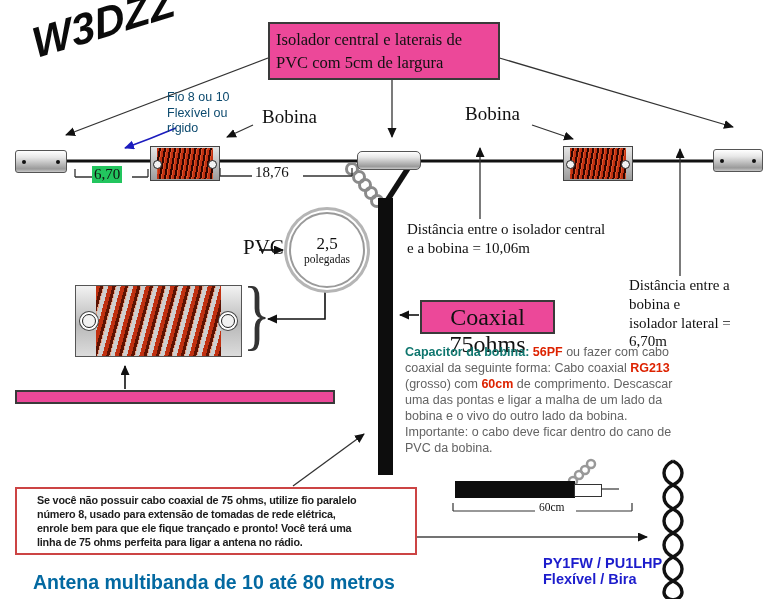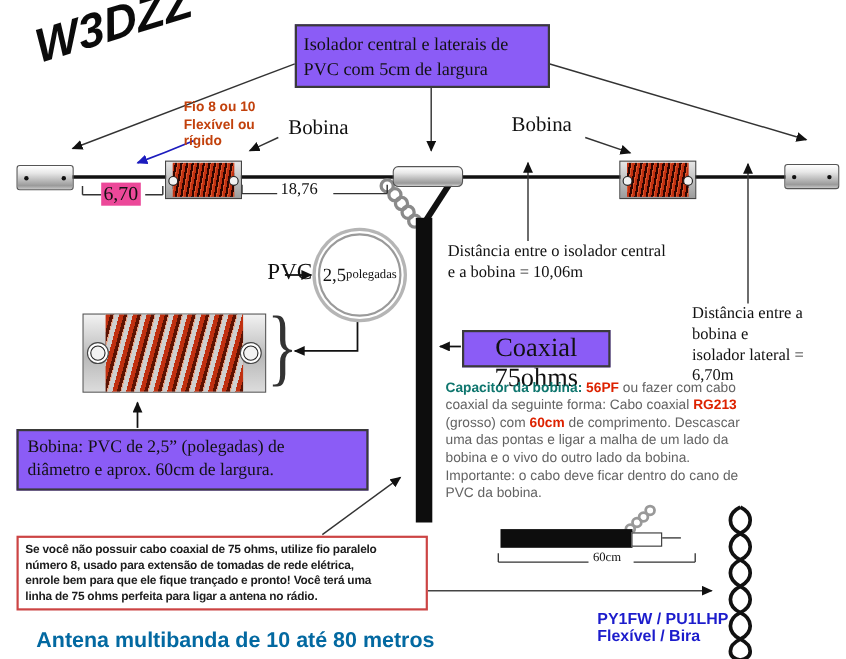--- a/index.html
+++ b/index.html
@@ -10,26 +10,26 @@
   .serif{font-family:"Liberation Serif",serif;}
 
   
   #lines{position:absolute;left:0;top:0;width:769px;height:599px;z-index:1;}
 
   
   #logo{left:28px;top:20px;font-family:"Liberation Sans",sans-serif;font-weight:bold;font-style:italic;
         font-size:43px;color:#0b0b0b;transform:rotate(-17deg) skewX(-6deg);transform-origin:left top;z-index:2;}
 
   
-  .box{border:2px solid #3a3a3a;background:#8b5cf6;z-index:3;}
+  .box{border:2px solid #3a3a3a;background:#ec4899;z-index:3;}
   #top-box{left:268px;top:22px;width:216px;padding:4px 6px;font-size:16.5px;line-height:1.4;text-align:left;}
   #coax-box{left:420px;top:300px;width:123px;height:26px;padding:2px 4px;font-size:24px;text-align:center;}
   #bobina-box{left:15px;top:390px;width:300px;padding:5px 8px;font-size:16px;line-height:1.3;}
   #bobina-box .p2{margin-top:10px;}
-  #warn-box{left:15px;top:487px;width:358px;padding:4px 6px;border:2px solid #cc4444;background:#fff;
+  #warn-box{left:15px;top:487px;width:358px;padding:4px 20px;border:2px solid #cc4444;background:#fff;
             font-family:"Liberation Sans",sans-serif;font-weight:bold;font-size:10.8px;letter-spacing:-0.2px;
             line-height:1.3;color:#1c1c1c;z-index:3;}
 
   
   .insulator{background:linear-gradient(180deg,#ffffff 0%,#e8e8e8 30%,#9a9a9a 85%,#c8c8c8 100%);
              border:1px solid #555;border-radius:3px;z-index:2;}
   .dot{position:absolute;width:4px;height:4px;border-radius:50%;background:#111;top:50%;margin-top:-2px;}
   #ins-left{left:15px;top:150px;width:50px;height:21px;}
   #ins-right{left:713px;top:149px;width:48px;height:21px;}
   #ins-center{left:357px;top:151px;width:62px;height:17px;border-radius:5px;z-index:2;}
@@ -45,34 +45,34 @@
             background:linear-gradient(180deg,#f2f2f2,#b9b9b9 55%,#dcdcdc);z-index:2;}
   #big-coil .wind{position:absolute;left:20px;right:20px;top:0;bottom:0;
       background:repeating-linear-gradient(105deg,#c03010 0 4px,#5c1202 4px 7px,#e5a489 7px 8px,#cfcfcf 8px 12px);}
   #big-coil .eyelet{width:12px;height:12px;margin-top:-7px;box-shadow:0 0 0 2px #fff,0 0 0 3px #444;}
 
   #feed-bar{left:378px;top:198px;width:15px;height:277px;background:#0d0d0d;z-index:2;}
 
   
   #pvc-circle{left:289px;top:212px;width:72px;height:72px;border-radius:50%;border:2px solid #9a9a9a;
      box-shadow:0 0 0 2px #ffffff,0 0 0 5px #b5b5b5;background:#fff;z-index:3;
-     display:flex;flex-direction:row;align-items:center;justify-content:center;line-height:1.05;}
+     display:flex;flex-direction:column;align-items:center;justify-content:center;line-height:1.05;}
   #pvc-circle .v{font-size:17px;}
   #pvc-circle .u{font-size:11.5px;}
   #brace{left:238px;top:276px;font-size:78px;font-weight:400;color:#333;z-index:3;line-height:1;
          transform:scaleX(0.75);}
 
   
   .lbl{z-index:4;}
-  #lbl-fio{left:167px;top:90px;color:#c2410c;font-family:"Liberation Sans",sans-serif;
-           font-weight:bold;font-size:12.5px;line-height:1.25;}
+  #lbl-fio{left:167px;top:90px;color:#0c4a6e;font-family:"Liberation Sans",sans-serif;
+           font-weight:normal;font-size:12.5px;line-height:1.25;}
   #lbl-bobina-left{left:262px;top:106px;font-size:19px;}
   #lbl-bobina-right{left:465px;top:103px;font-size:19px;}
   #lbl-pvc{left:243px;top:235px;font-size:21px;}
-  #dim-670{left:92px;top:166px;font-size:18px;background:#ec4899;padding:0 2px;}
+  #dim-670{left:92px;top:166px;font-size:15px;background:#22c55e;padding:0 2px;}
   #dim-1006{left:253px;top:164px;font-size:15px;background:#fff;padding:0 2px;}
   #dim-60cm{left:537px;top:501px;font-size:11.5px;background:#fff;padding:0 2px;}
   #dist-central{left:407px;top:220px;font-size:15px;line-height:1.25;}
   #dist-lateral{left:593px;top:276px;font-size:15px;line-height:1.25;margin-left:36px;}
 
   
   #cap-text{left:405px;top:344px;width:268px;font-family:"Liberation Sans",sans-serif;
             font-size:12.5px;line-height:1.28;color:#636363;z-index:3;}
   #cap-text .b-blue{color:#0f766e;font-weight:bold;}
   #cap-text .b-red{color:#dd2200;font-weight:bold;}
@@ -209,22 +209,20 @@
   <div id="dist-lateral" class="abs lbl serif pre">Distância entre a bobina e
 isolador lateral = 6,70m</div>
 
   <div id="coax-box" class="abs box serif">Coaxial 75ohms</div>
 
   <div id="cap-text" class="abs">
     <span class="b-blue">Capacitor da bobina:</span><span class="b-red"> 56PF</span><span> ou fazer com cabo coaxial da seguinte forma: Cabo coaxial </span><span class="b-red">RG213</span><span> (grosso) com </span><span class="b-red">60cm</span><span> de comprimento. Descascar uma das pontas e ligar a malha de um lado da bobina e o vivo do outro lado da bobina. Importante: o cabo deve ficar dentro do cano de PVC da bobina.</span>
   </div>
 
   <div id="bobina-box" class="abs box serif">
-    <div class="pre">Bobina: PVC de 2,5” (polegadas) de
-diâmetro e aprox. 60cm de largura.</div>
   </div>
 
   <div id="warn-box" class="abs pre">Se você não possuir cabo coaxial de 75 ohms, utilize fio paralelo
 número 8, usado para extensão de tomadas de rede elétrica,
 enrole bem para que ele fique trançado e pronto! Você terá uma
 linha de 75 ohms perfeita para ligar a antena no rádio.</div>
 
   <div id="cable-jacket" class="abs"></div>
   <div id="cable-diel" class="abs"></div>
 

